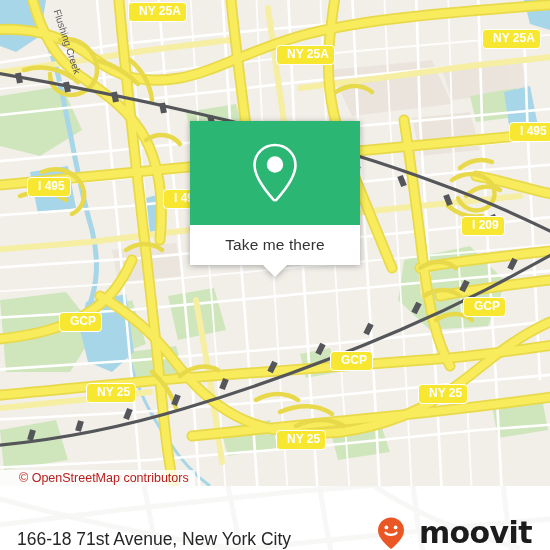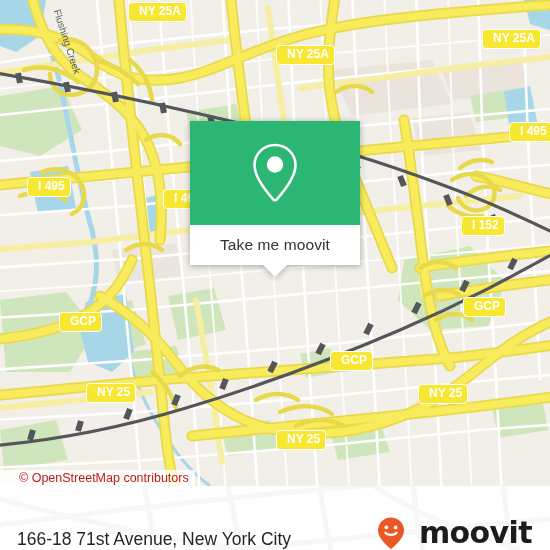--- a/index.html
+++ b/index.html
@@ -354,39 +354,39 @@
     </svg>
 
     <div class="watertxt" style="left:62px; top:8px; transform: rotate(72deg); transform-origin: left top;">Flushing Creek</div>
 
     <div class="shield" style="left:128px; top:2px;">NY 25A</div>
     <div class="shield" style="left:276px; top:45px;">NY 25A</div>
     <div class="shield" style="left:482px; top:29px;">NY 25A</div>
     <div class="shield" style="left:509px; top:122px;">I 495</div>
     <div class="shield" style="left:27px;  top:177px;">I 495</div>
     <div class="shield" style="left:163px; top:189px;">I 495</div>
-    <div class="shield" style="left:461px; top:216px;">I 152</div>
+    <div class="shield" style="left:461px; top:216px;">I 209</div>
     <div class="shield" style="left:463px; top:297px;">GCP</div>
     <div class="shield" style="left:59px;  top:312px;">GCP</div>
     <div class="shield" style="left:330px; top:351px;">GCP</div>
     <div class="shield" style="left:86px;  top:383px;">NY 25</div>
     <div class="shield" style="left:418px; top:384px;">NY 25</div>
     <div class="shield" style="left:276px; top:430px;">NY 25</div>
 
     <div id="attribution">© OpenStreetMap contributors</div>
 
     <div id="popup">
       <div id="popup-head">
         <svg id="popup-pin" width="54" height="64" viewBox="0 0 54 64">
           <path d="M27 4 C15.5 4 6.5 13 6.5 24.3 C6.5 37 20 52.5 25.4 58.6 C26.2 59.5 27.8 59.5 28.6 58.6 C34 52.5 47.5 37 47.5 24.3 C47.5 13 38.5 4 27 4 Z" fill="none" stroke="#ffffff" stroke-width="2.6"></path>
           <circle cx="27" cy="23.5" r="8.2" fill="#ffffff"></circle>
         </svg>
       </div>
       <div id="popup-body">
-        <span id="popup-cta">Take me moovit</span>
+        <span id="popup-cta">Take me there</span>
       </div>
       <div id="popup-tail"></div>
     </div>
   </div>
 
   <div id="footer">
     <svg id="footer-ghost" width="550" height="64" viewBox="0 0 550 64">
       <rect x="0" y="0" width="550" height="64" fill="#ffffff"></rect>
       <g stroke="#f1f1ef" fill="none" stroke-width="5">
         <path d="M-10,40 L120,24 L290,6 L460,-8"></path>

